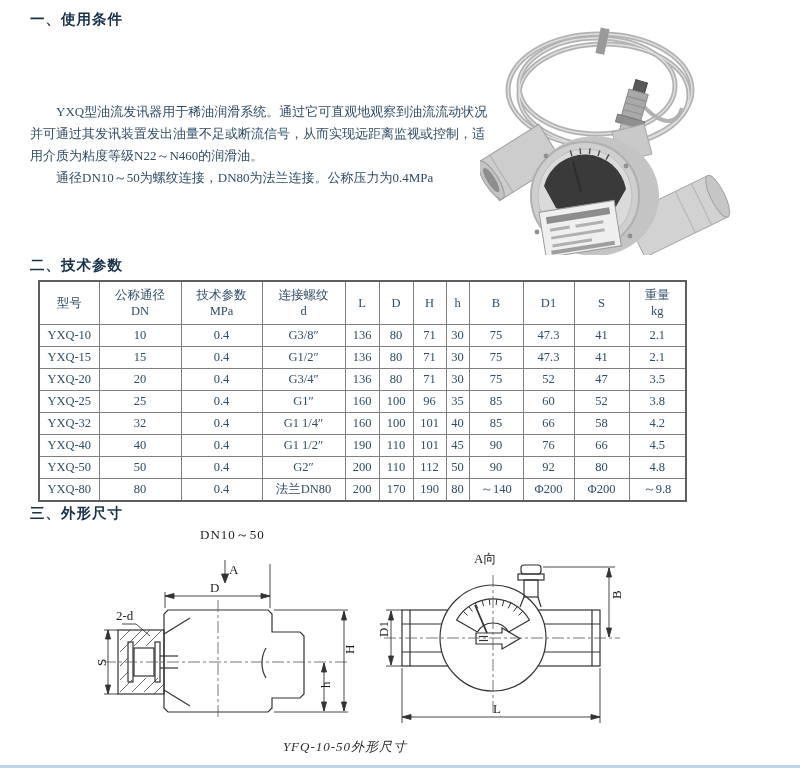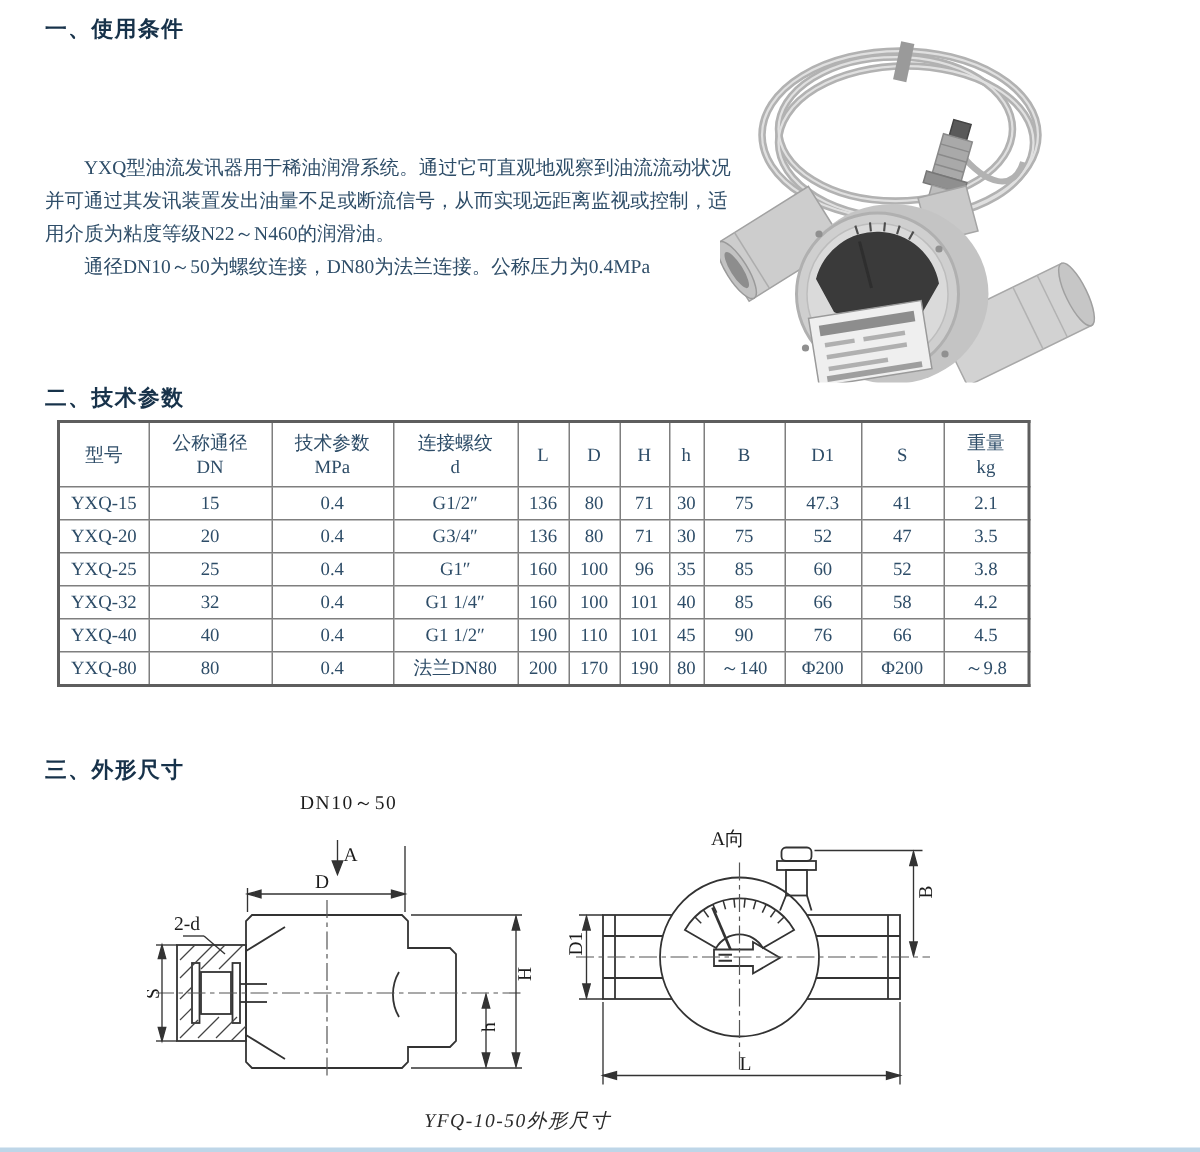--- a/index.html
+++ b/index.html
@@ -196,20 +196,34 @@
             <div class="l1">S</div>
           </th>
           <th>
             <div class="l1">重量</div>
             <div class="l2">kg</div>
           </th>
         </tr>
     </thead>
     <tbody>
         <tr>
+          <td>YXQ-10</td>
+          <td>10</td>
+          <td>0.4</td>
+          <td>G3/8″</td>
+          <td>136</td>
+          <td>80</td>
+          <td>71</td>
+          <td>30</td>
+          <td>75</td>
+          <td>47.3</td>
+          <td>41</td>
+          <td>2.1</td>
+        </tr>
+        <tr>
           <td>YXQ-15</td>
           <td>15</td>
           <td>0.4</td>
           <td>G1/2″</td>
           <td>136</td>
           <td>80</td>
           <td>71</td>
           <td>30</td>
           <td>75</td>
           <td>47.3</td>
@@ -264,20 +278,34 @@
           <td>0.4</td>
           <td>G1 1/2″</td>
           <td>190</td>
           <td>110</td>
           <td>101</td>
           <td>45</td>
           <td>90</td>
           <td>76</td>
           <td>66</td>
           <td>4.5</td>
+        </tr>
+        <tr>
+          <td>YXQ-50</td>
+          <td>50</td>
+          <td>0.4</td>
+          <td>G2″</td>
+          <td>200</td>
+          <td>110</td>
+          <td>112</td>
+          <td>50</td>
+          <td>90</td>
+          <td>92</td>
+          <td>80</td>
+          <td>4.8</td>
         </tr>
         <tr>
           <td>YXQ-80</td>
           <td>80</td>
           <td>0.4</td>
           <td>法兰DN80</td>
           <td>200</td>
           <td>170</td>
           <td>190</td>
           <td>80</td>

